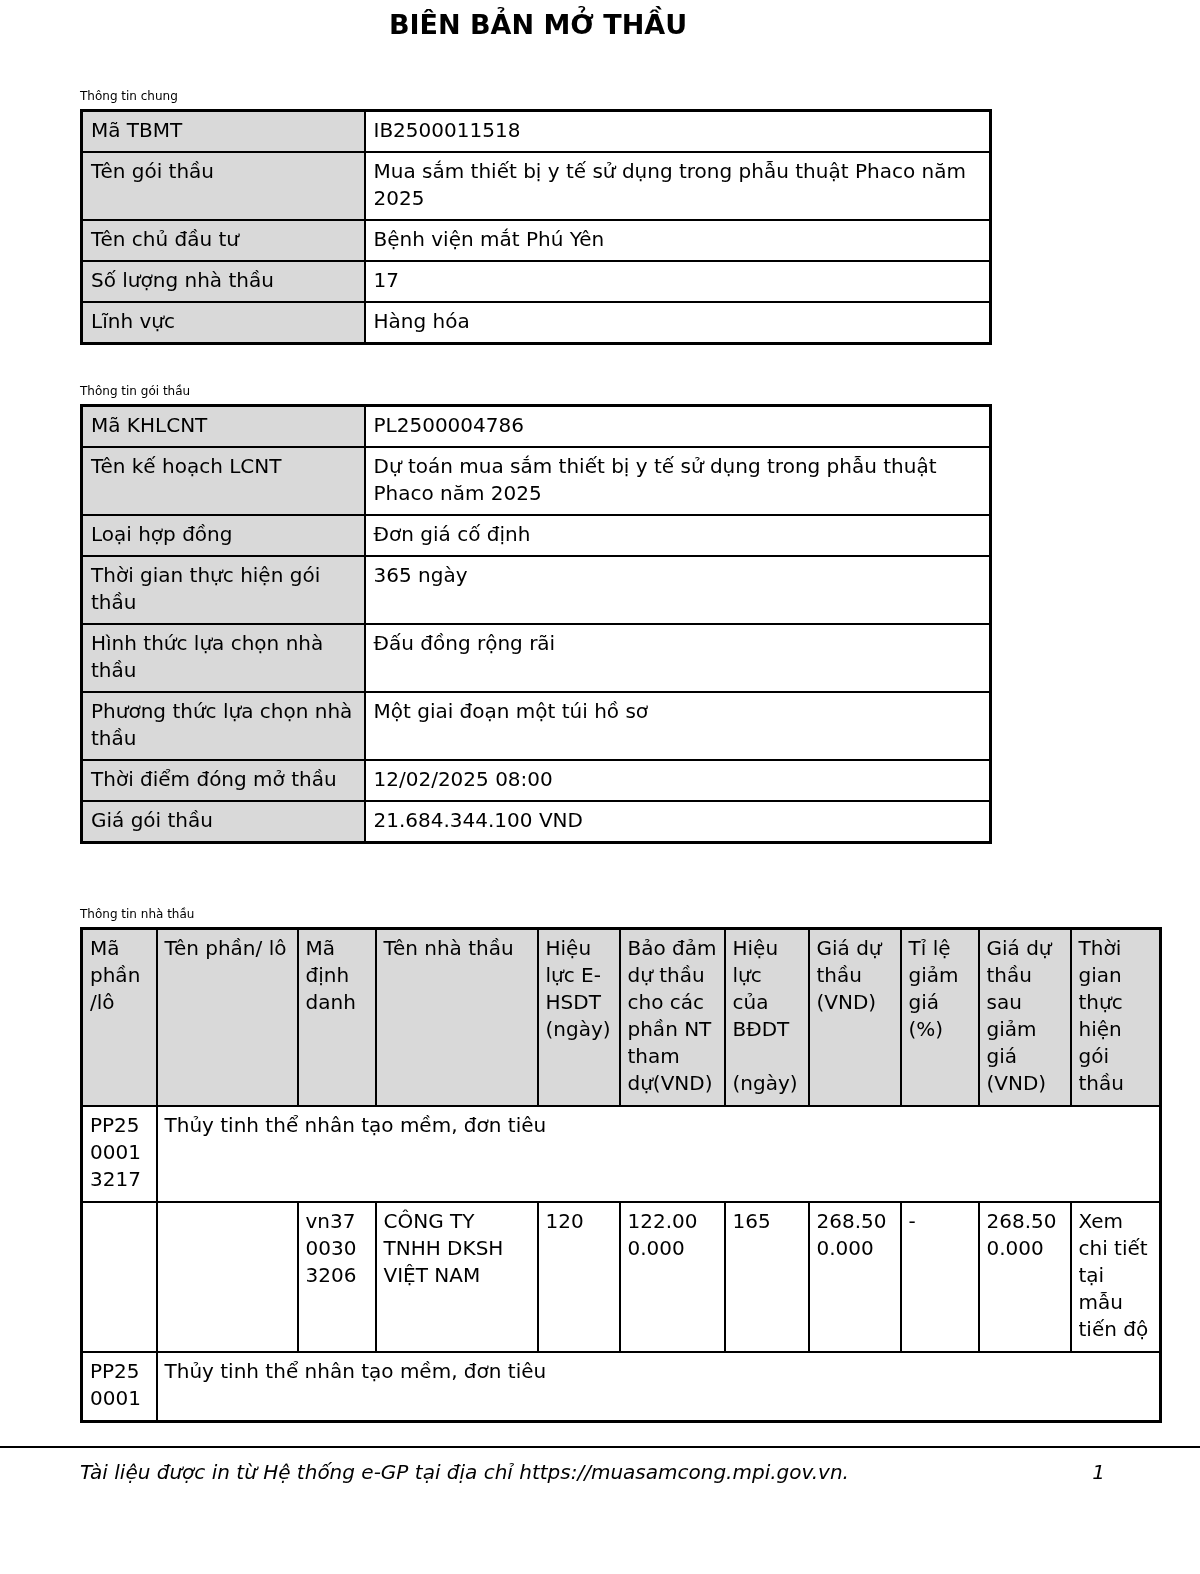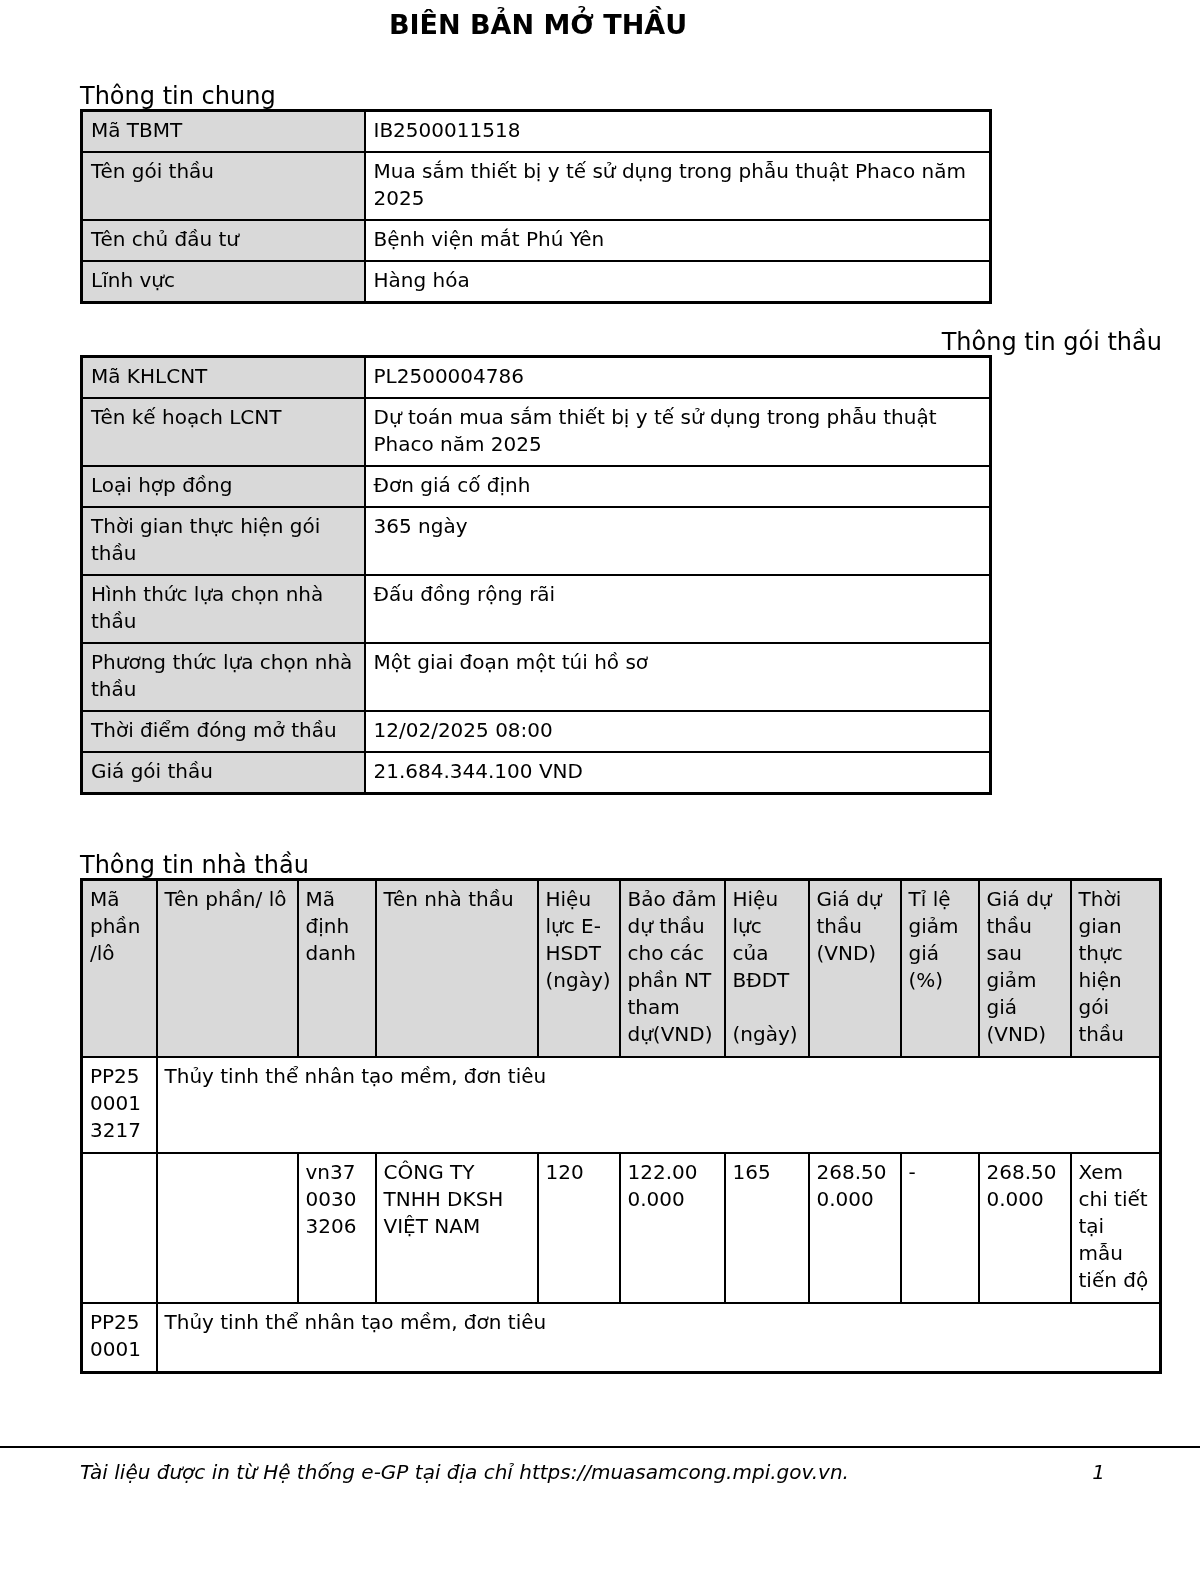--- a/index.html
+++ b/index.html
@@ -16,27 +16,27 @@
   .doc-title {
     margin: 8px 0 0 0;
     width: 1076px;
     text-align: center;
     font-size: 27px;
     font-weight: bold;
     line-height: 34px;
   }
   .content { margin-left: 80px; width: 1082px; }
   .sec-heading {
-    font-size: 24px;
+    font-size: 12px;
     font-weight: normal;
     line-height: 22px;
     margin: 0;
   }
   #h-general { margin-top: 43px; }
-  #h-package { margin-top: 27px; text-align: right; }
+  #h-package { margin-top: 35px; }
   #h-contractors { margin-top: 59px; }
 
   table {
     border-collapse: collapse;
     table-layout: fixed;
     border: 3px solid #000;
     margin-top: 2px;
   }
   td, th {
     border: 2px solid #000;
@@ -87,20 +87,24 @@
           <td class="lbl">Mã TBMT</td>
           <td>IB2500011518</td>
         </tr>
         <tr>
           <td class="lbl">Tên gói thầu</td>
           <td>Mua sắm thiết bị y tế sử dụng trong phẫu thuật Phaco năm 2025</td>
         </tr>
         <tr>
           <td class="lbl">Tên chủ đầu tư</td>
           <td>Bệnh viện mắt Phú Yên</td>
+        </tr>
+        <tr>
+          <td class="lbl">Số lượng nhà thầu</td>
+          <td>17</td>
         </tr>
         <tr>
           <td class="lbl">Lĩnh vực</td>
           <td>Hàng hóa</td>
         </tr>
       </tbody>
   </table>
 
   <div class="sec-heading" id="h-package">Thông tin gói thầu</div>
   <table class="info-table">

